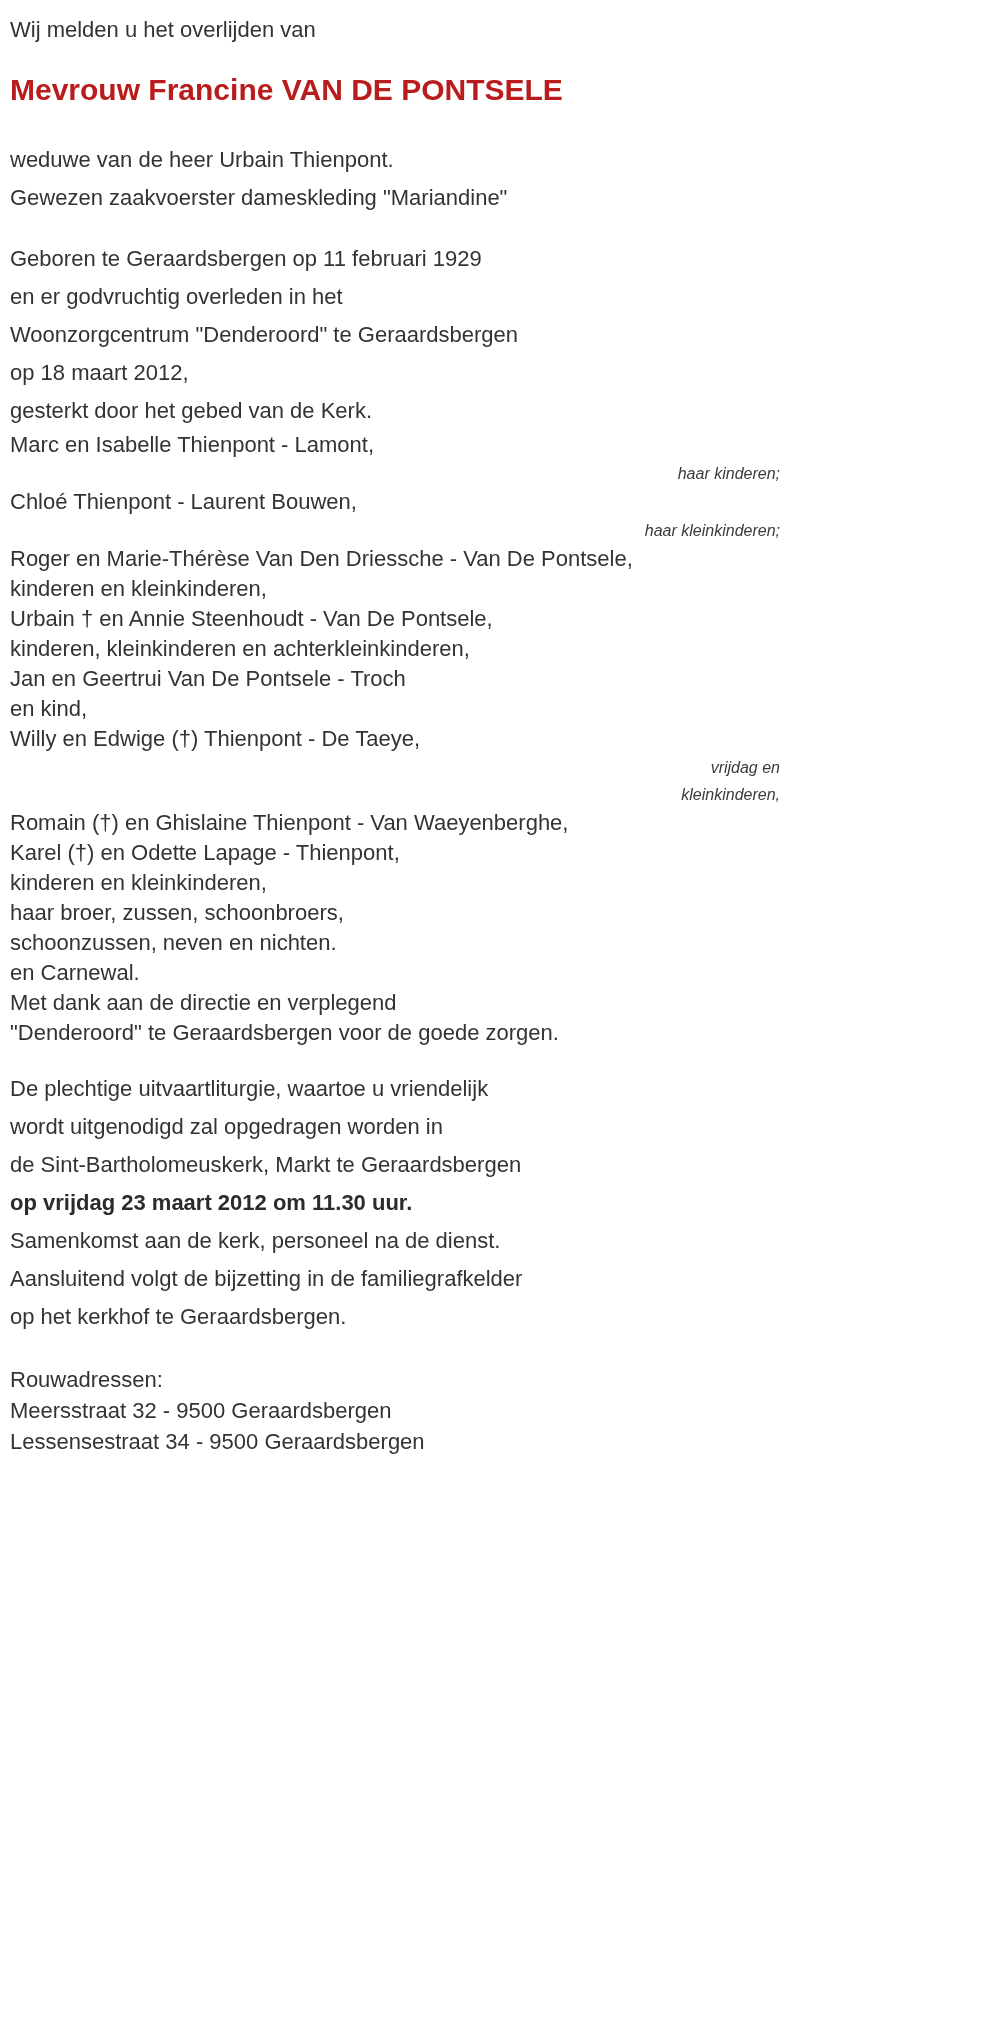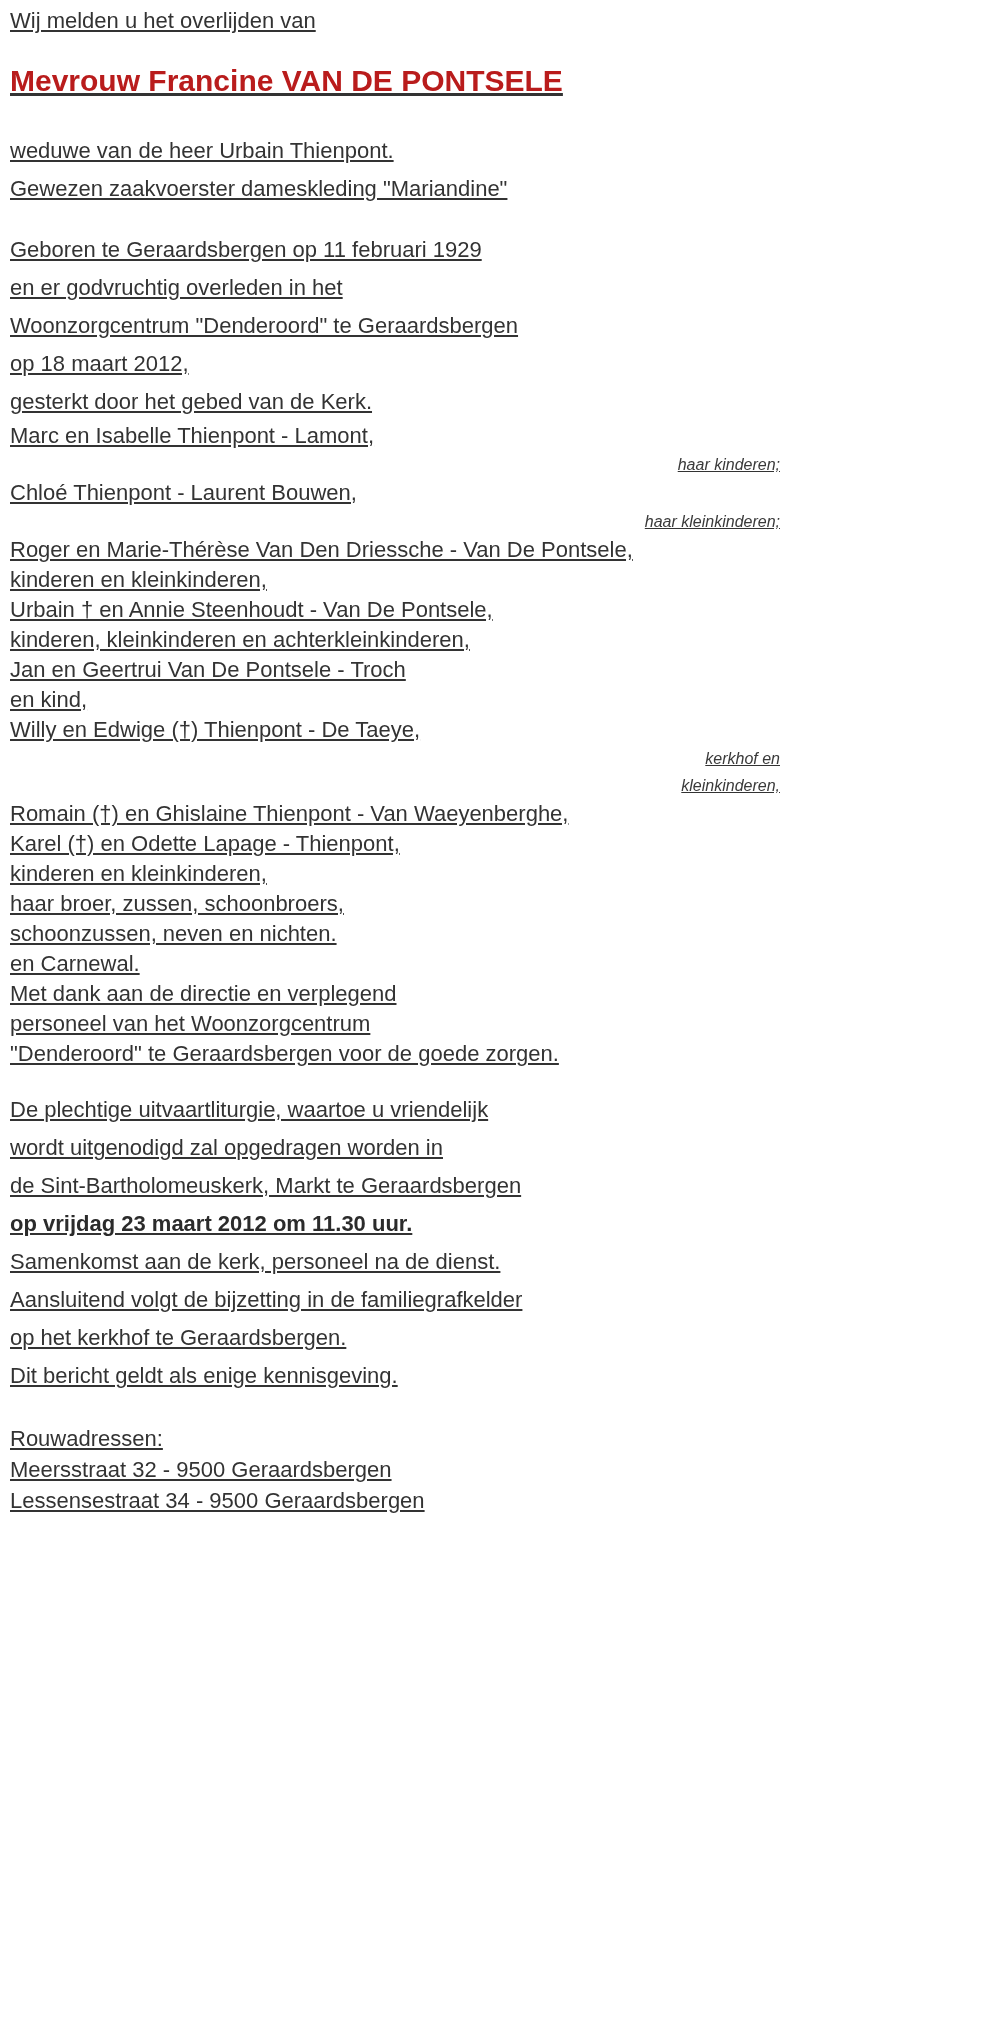--- a/index.html
+++ b/index.html
@@ -7,22 +7,21 @@
     width: 1000px;
     height: 2022px;
     background: #ffffff;
     font-family: "Liberation Sans", sans-serif;
     color: #333333;
     overflow: hidden;
   }
   .page {
     box-sizing: border-box;
     width: 780px;
-    padding: 6px 0 0 10px;
-    text-decoration: underline;
+    padding: 15px 0 0 10px;
   }
   .line {
     margin: 0;
     font-size: 22px;
     line-height: 38px;
     white-space: nowrap;
   }
   
   .sec-intro .line { line-height: 30px; }
   .title {
@@ -77,42 +76,40 @@
     <p class="line note">haar kinderen;</p>
     <p class="line">Chloé Thienpont - Laurent Bouwen,</p>
     <p class="line note">haar kleinkinderen;</p>
     <p class="line">Roger en Marie-Thérèse Van Den Driessche - Van De Pontsele,</p>
     <p class="line">kinderen en kleinkinderen,</p>
     <p class="line">Urbain † en Annie Steenhoudt - Van De Pontsele,</p>
     <p class="line">kinderen, kleinkinderen en achterkleinkinderen,</p>
     <p class="line">Jan en Geertrui Van De Pontsele - Troch</p>
     <p class="line">en kind,</p>
     <p class="line">Willy en Edwige (†) Thienpont - De Taeye,</p>
-    <p class="line note">kerkhof en</p>
+    <p class="line note">vrijdag en</p>
     <p class="line note">kleinkinderen,</p>
     <p class="line">Romain (†) en Ghislaine Thienpont - Van Waeyenberghe,</p>
     <p class="line">Karel (†) en Odette Lapage - Thienpont,</p>
     <p class="line">kinderen en kleinkinderen,</p>
     <p class="line">haar broer, zussen, schoonbroers,</p>
     <p class="line">schoonzussen, neven en nichten.</p>
     <p class="line">en Carnewal.</p>
     <p class="line">Met dank aan de directie en verplegend</p>
-    <p class="line">personeel van het Woonzorgcentrum</p>
     <p class="line">"Denderoord" te Geraardsbergen voor de goede zorgen.</p>
   </div>
 
   <div class="sec sec-ceremony">
     <p class="line">De plechtige uitvaartliturgie, waartoe u vriendelijk</p>
     <p class="line">wordt uitgenodigd zal opgedragen worden in</p>
     <p class="line">de Sint-Bartholomeuskerk, Markt te Geraardsbergen</p>
     <p class="line bold">op vrijdag 23 maart 2012 om 11.30 uur.</p>
     <p class="line">Samenkomst aan de kerk, personeel na de dienst.</p>
     <p class="line">Aansluitend volgt de bijzetting in de familiegrafkelder</p>
     <p class="line">op het kerkhof te Geraardsbergen.</p>
-    <p class="line">Dit bericht geldt als enige kennisgeving.</p>
   </div>
 
   <div class="sec sec-addresses">
     <p class="line">Rouwadressen:</p>
     <p class="line">Meersstraat 32 - 9500 Geraardsbergen</p>
     <p class="line">Lessensestraat 34 - 9500 Geraardsbergen</p>
   </div>
 
 </div>
 

